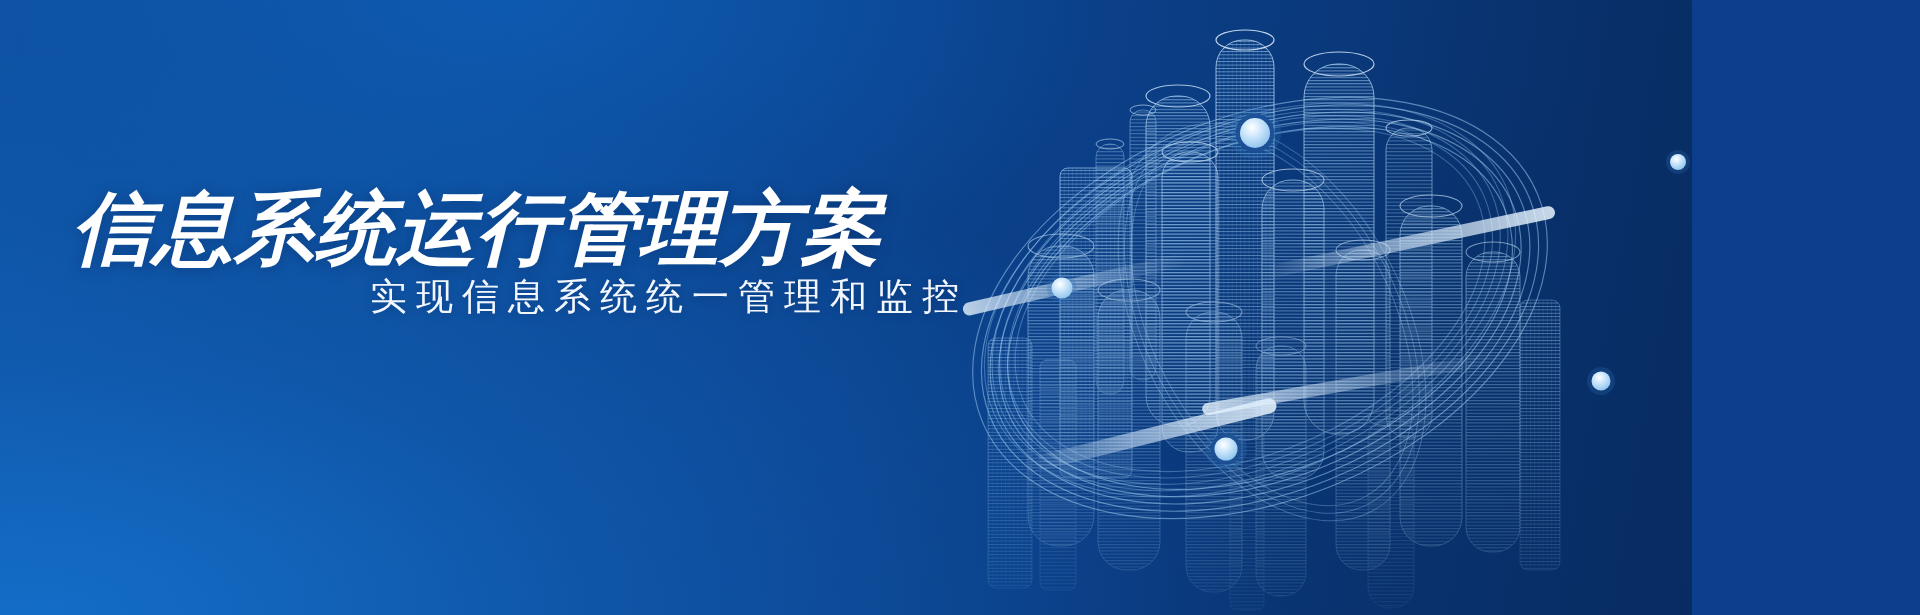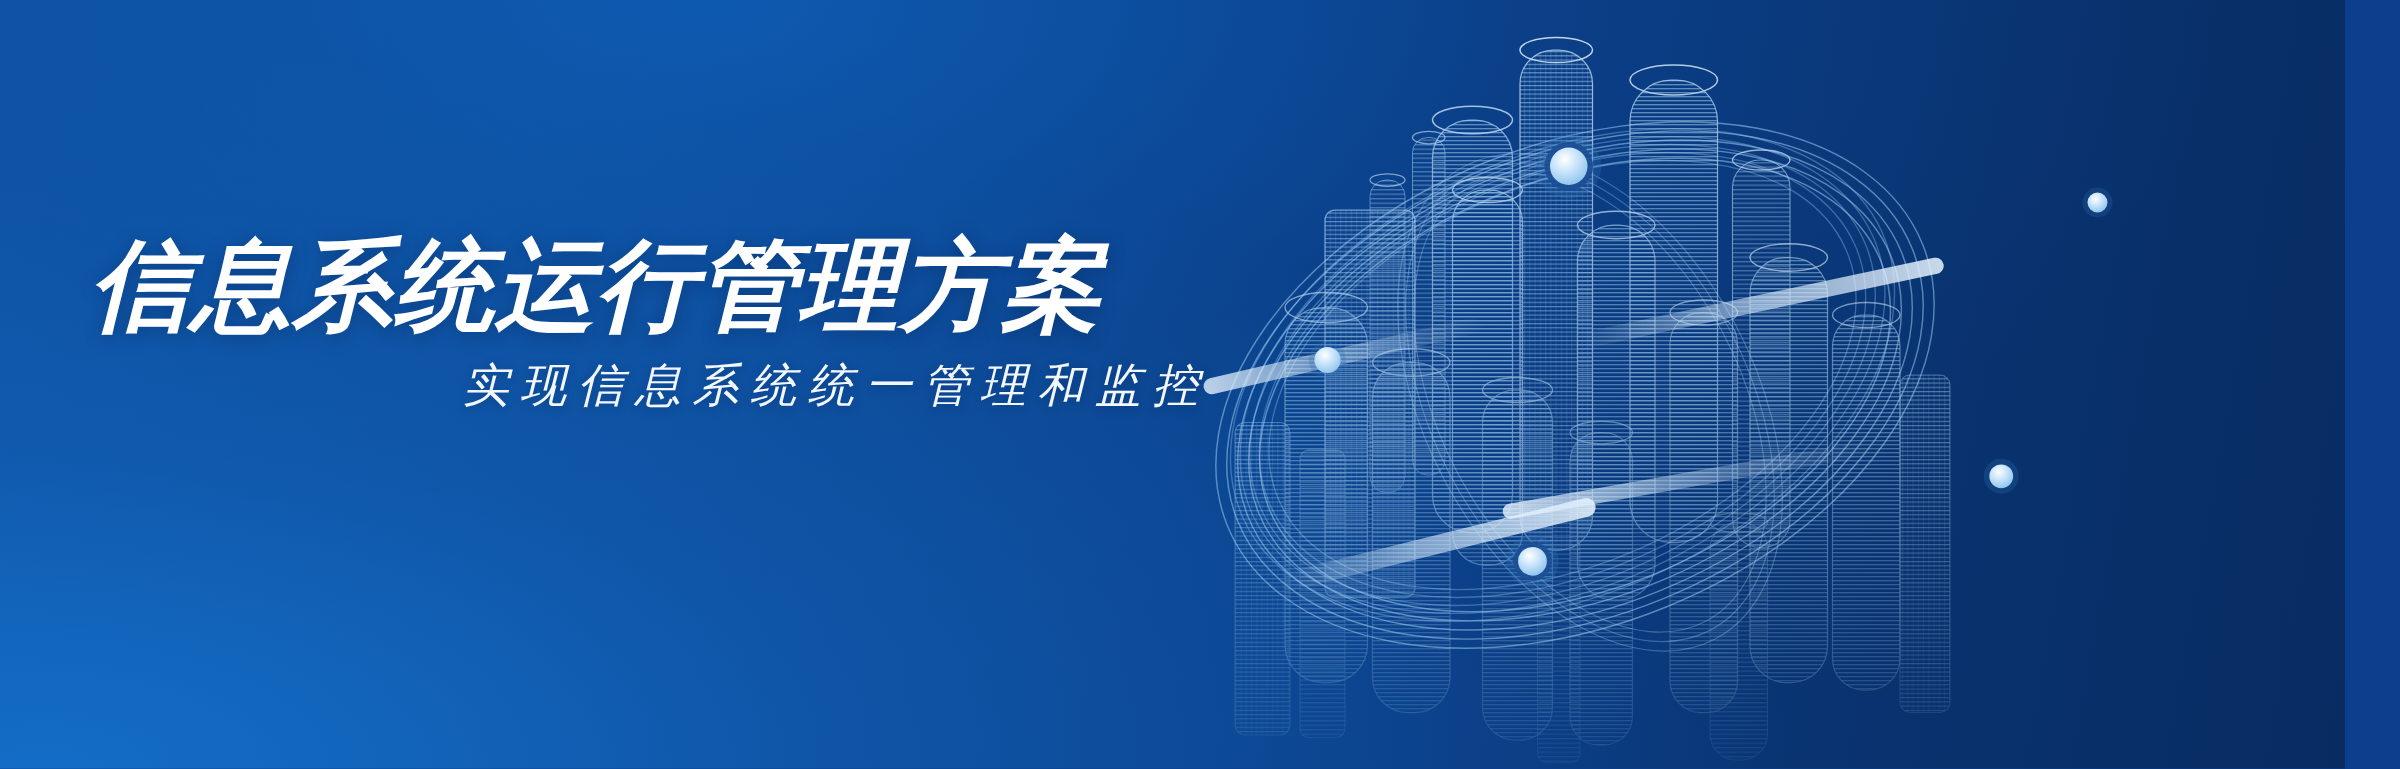--- a/index.html
+++ b/index.html
@@ -2,39 +2,39 @@
 <html><head>
 <meta charset="utf-8">
 <style>
   html,body{margin:0;padding:0;}
   body{
     width:1920px;height:615px;overflow:hidden;
     font-family:"Liberation Sans","DejaVu Sans",sans-serif;
     background:#0b3f8d;
   }
   #banner{
-    position:relative;width:1876px;height:615px;overflow:hidden;
+    position:relative;width:1692px;height:615px;overflow:hidden;
     background:
       radial-gradient(120% 150% at 2% 100%, rgba(20,110,200,0.95) 0%, rgba(18,96,182,0.55) 28%, rgba(12,62,134,0.0) 62%),
       radial-gradient(90% 130% at 30% 0%, rgba(14,92,180,0.85) 0%, rgba(12,70,145,0.35) 40%, rgba(10,50,115,0.0) 72%),
       linear-gradient(100deg,#0f57ab 0%,#0d4f9e 22%,#0b4490 44%,#0a3a80 64%,#09326e 82%,#082c62 100%);
   }
   
   #text-block{position:absolute;left:0;top:0;width:1000px;height:615px;}
   #main-title{
     position:absolute;left:72px;top:183px;
     font-size:80px;line-height:92px;
     font-weight:700;font-style:italic;color:#ffffff;
     letter-spacing:1px;white-space:nowrap;
     text-shadow:0 2px 14px rgba(0,25,70,0.35);
   }
   #sub-title{
-    position:absolute;left:370px;top:285px;
+    position:absolute;left:370px;top:273px;
     font-size:37px;line-height:48px;
-    font-weight:400;font-style:italic;color:#f2f7ff;
+    font-weight:400;color:#f2f7ff;
     letter-spacing:9px;white-space:nowrap;
     text-shadow:0 1px 8px rgba(0,25,70,0.30);
   }
   
   #city-graphic{position:absolute;left:900px;top:0;width:1020px;height:615px;}
   #city-graphic svg{display:block;width:1020px;height:615px;}
 </style>
 </head>
 <body>
 

